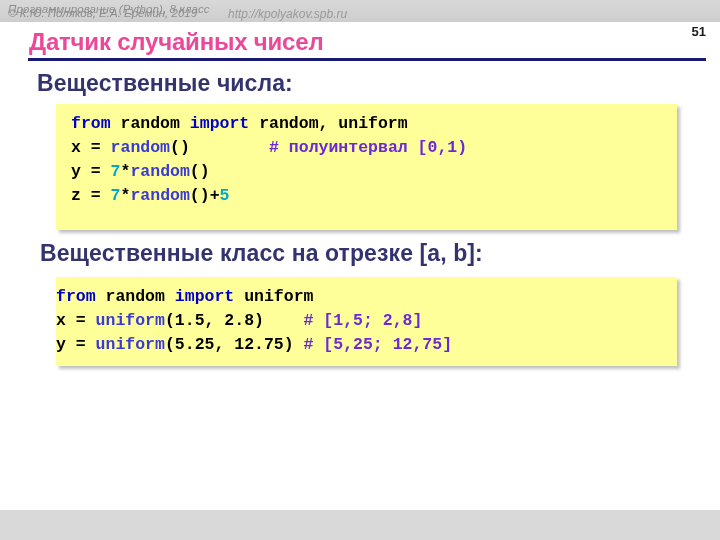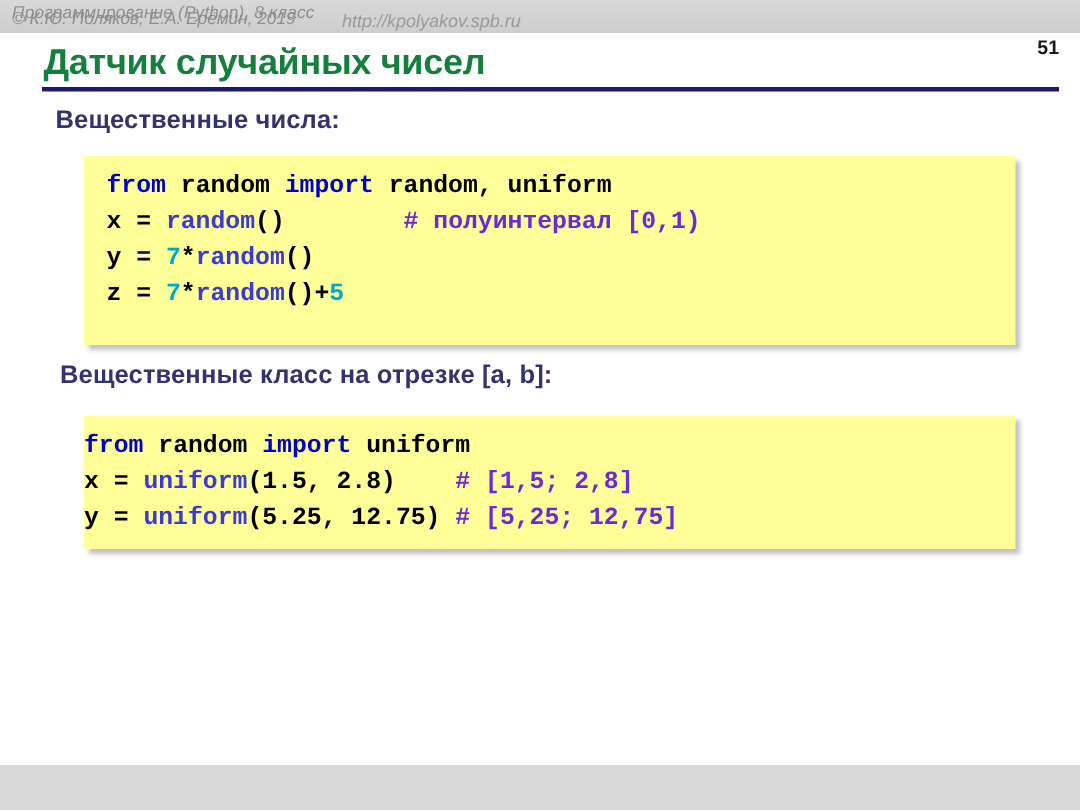--- a/index.html
+++ b/index.html
@@ -46,37 +46,37 @@
     margin-top: 22px;
   }
 
   
   .slide-title {
     position: absolute;
     left: 29px;
     top: 28px;
     font-size: 24px;
     font-weight: bold;
-    color: #15803d;
+    color: #ec4899;
     letter-spacing: -0.2px;
     white-space: nowrap;
   }
   .title-rule {
     position: absolute;
     left: 28px;
     top: 58px;
     width: 678px;
     height: 3px;
     background: #1a1a6e;
   }
 
   
   .subhead {
     position: absolute;
-    font-size: 17px;
+    font-size: 23px;
     font-weight: bold;
     color: #33336e;
     white-space: nowrap;
     letter-spacing: 0.1px;
   }
   .subhead-1 { left: 37px; top: 70px; }
   .subhead-2 { left: 40px; top: 240px; }
 
   
   .code-block {

